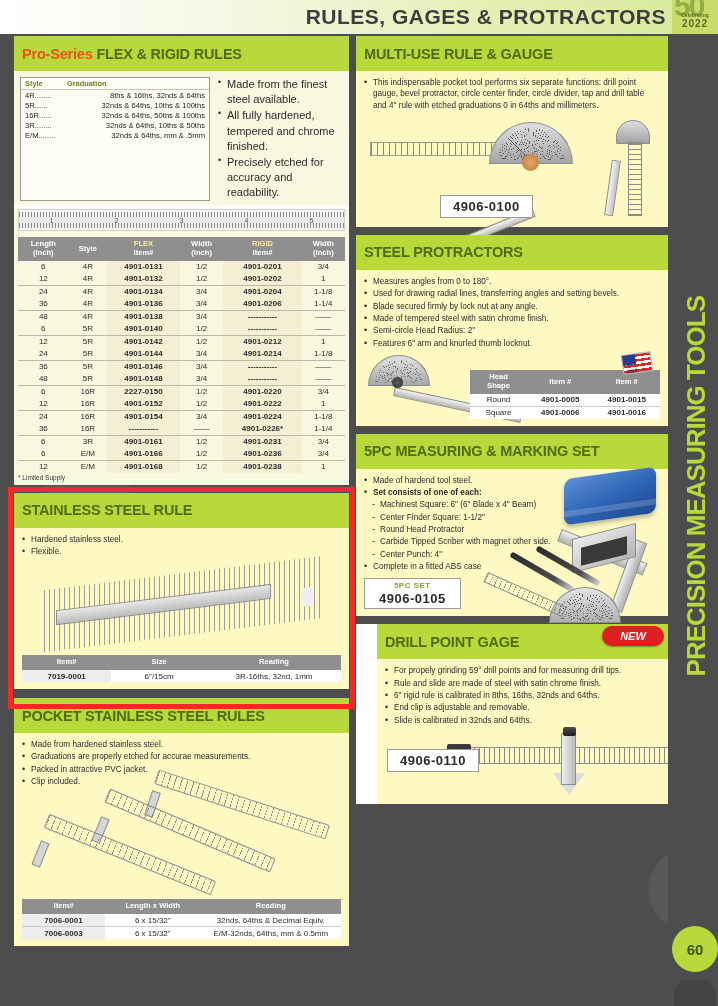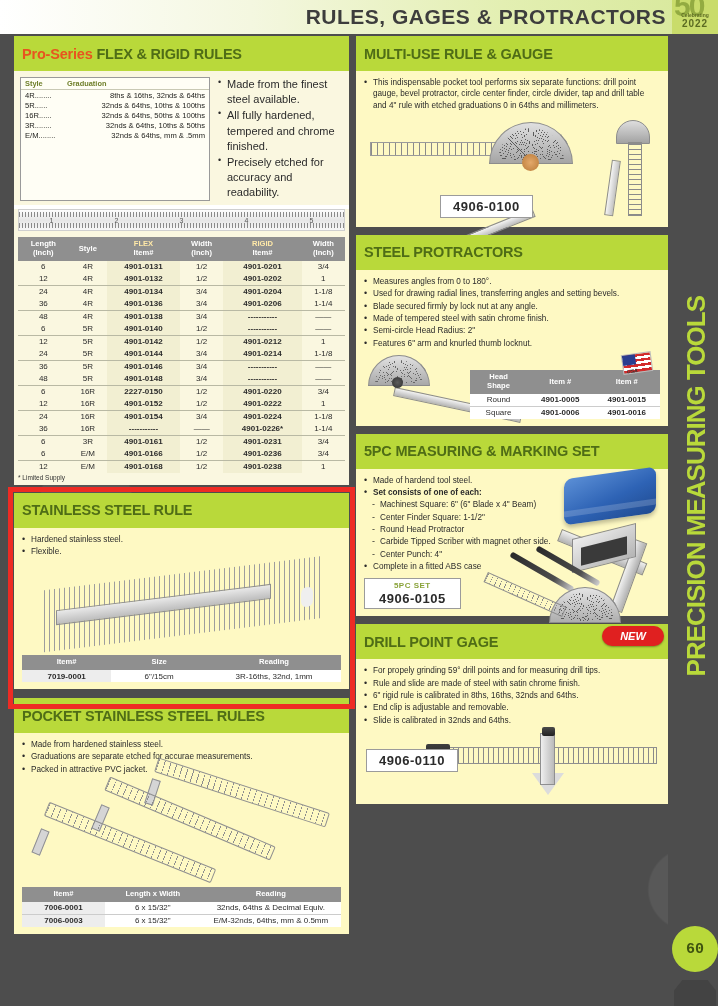--- a/index.html
+++ b/index.html
@@ -357,21 +357,21 @@
   .vtext {
     position: absolute; right: 6px; top: 228px;
     writing-mode: vertical-rl; transform: rotate(180deg);
     font-size: 26px; font-weight: bold; color: #b9d93a;
     letter-spacing: -1px; white-space: nowrap;
   }
   .pagenum {
     position: absolute; right: 0px; bottom: 68px;
     width: 46px; height: 46px; border-radius: 50%;
     background: #b9d93a; display: flex; align-items: center;
-    justify-content: center; font-size: 15px; font-weight: bold; color: #3f5410; font-family: Liberation Mono, monospace;
+    justify-content: center; font-size: 15px; font-weight: bold; color: #3f5410;
   }
   .gearshape {
     position:absolute; right: 2px; bottom: 18px; width: 42px; height: 42px;
     background: #3f3f3f; clip-path: polygon(20% 0,80% 0,100% 25%,100% 75%,80% 100%,20% 100%,0 75%,0 25%);
     opacity:.7;
   }
 </style>
 </head>
 <body>
 
@@ -613,22 +613,23 @@
       </div>
     </div>
 
     <div class="panel" style="margin-top:9px;">
       <div class="panel-head">
         <h2>POCKET STAINLESS STEEL RULES</h2>
       </div>
       <div class="panel-body">
         <ul class="feat">
           <li>Made from hardened stainless steel.</li>
-          <li>Graduations are separate etched for accurae measurements.</li>
+          <li>Graduations are properly etched for accurae measurements.</li>
           <li>Packed in attractive PVC jacket.</li>
+          <li>Clip included.</li>
         </ul>
         <div class="pocket-img">
           <div class="pr pr1"></div>
           <div class="clip" style="left:126px; top:2px; transform:rotate(18deg);"></div>
           <div class="pr pr2"></div>
           <div class="clip" style="left:74px; top:28px; transform:rotate(23deg);"></div>
           <div class="pr pr3"></div>
           <div class="clip" style="left:14px; top:52px; transform:rotate(22deg);"></div>
         </div>
         <table class="ct wt">
@@ -763,21 +764,21 @@
           <div style="margin-top:6px;">
             <span class="code" style="padding:2px 14px;">
               <span class="small">5PC SET</span>
               <span>4906-0105</span>
             </span>
           </div>
         </div>
       </div>
     </div>
 
-    <div class="panel" style="margin-top:8px;">
+    <div class="panel" style="margin-top:8px;padding-left:21px;">
       <div class="panel-head">
         <h2>DRILL POINT GAGE</h2>
         <div class="newbadge">NEW</div>
       </div>
       <div class="panel-body">
         <ul class="feat">
           <li>For propely grinding 59° drill points and for measuring drill tips.</li>
           <li>Rule and slide are made of steel with satin chrome finish.</li>
           <li>6" rigid rule is calibrated in 8ths, 16ths, 32nds and 64ths.</li>
           <li>End clip is adjustable and removable.</li>

